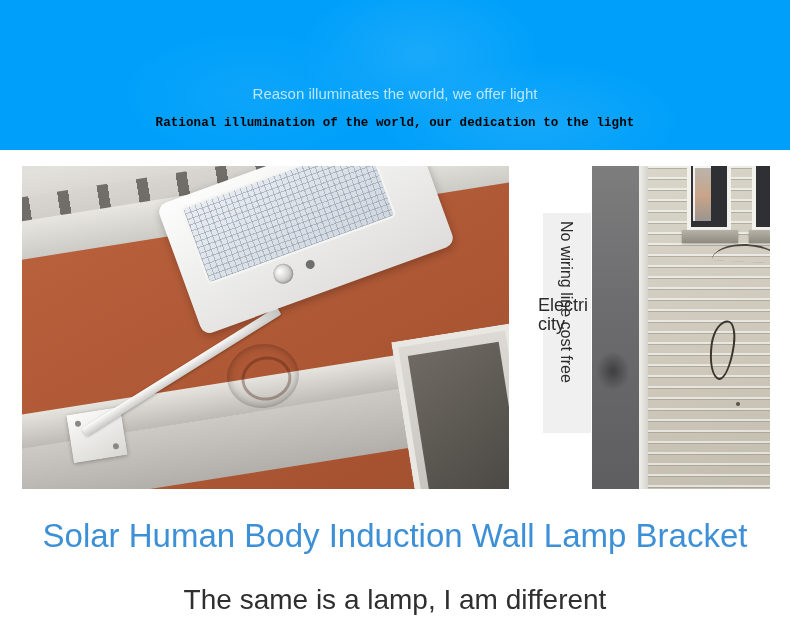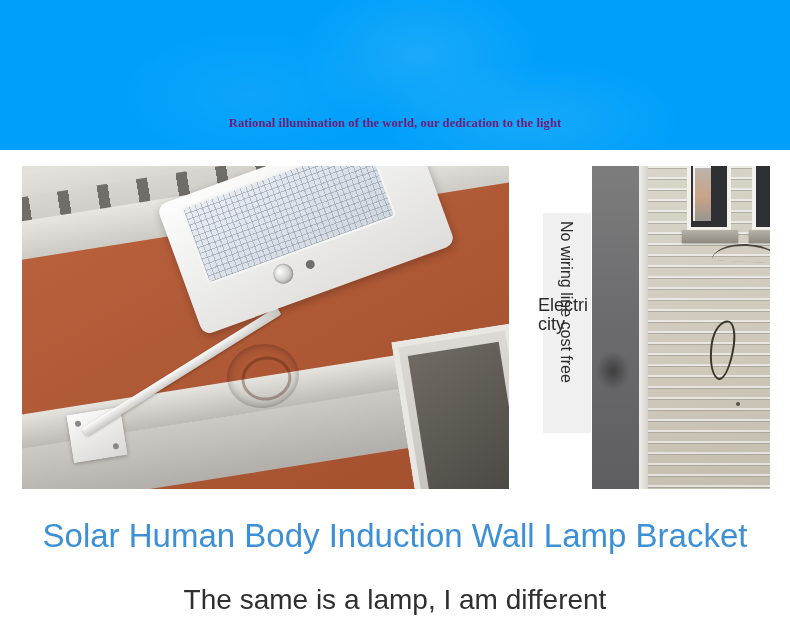--- a/index.html
+++ b/index.html
@@ -77,22 +77,22 @@
     line-height: 19px;
     font-weight: 400;
   }
 
   .banner-sub2 {
     position: absolute;
     left: 0;
     top: 116px;
     width: 790px;
     text-align: center;
-    color: #701a75;
-    font-family: Liberation Serif, serif;
+    color: #000000;
+    font-family: Liberation Mono, monospace;
     font-size: 12.5px;
     line-height: 15px;
     font-weight: 700;
     letter-spacing: 0.1px;
   }
 
   
   .photo-row {
     position: absolute;
     left: 0;
@@ -412,20 +412,21 @@
 </head>
 <body>
 
 <div class="banner">
   <div class="banner-glow-a"></div>
   <div class="banner-glow-b"></div>
   <div class="banner-glow-c"></div>
 
   <div class="banner-inner">
 
+    <div class="banner-sub1">Reason illuminates the world, we offer light</div>
 
     <div class="banner-sub2">Rational illumination of the world, our dedication to the light</div>
   </div>
 </div>
 
 <div class="photo-row">
 
   <div class="photo photo-left" aria-label="Solar induction wall lamp mounted with bracket on a red stucco building wall under a white cornice">
     <div class="pl-sky"></div>
     <div class="pl-cornice"></div>

